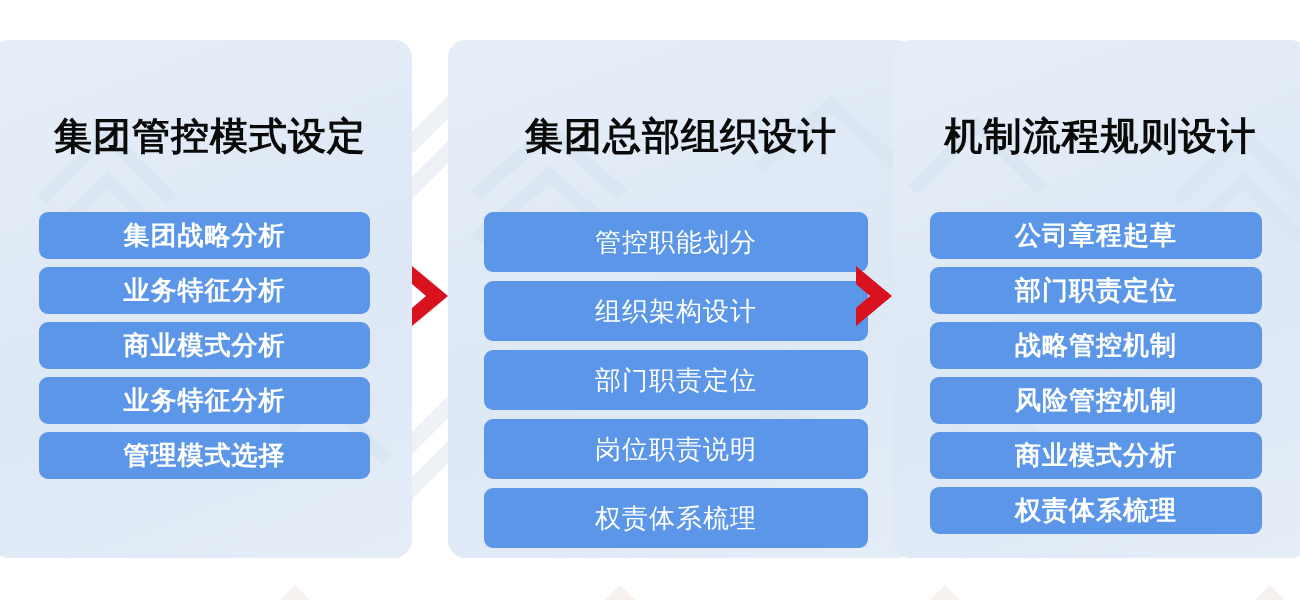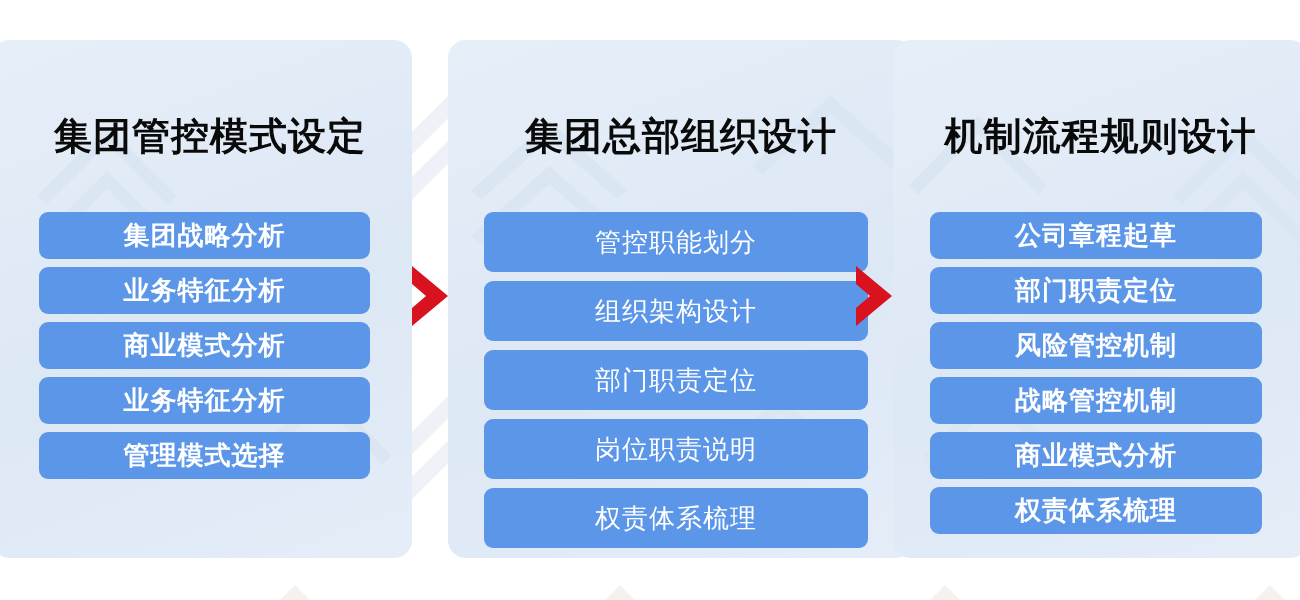--- a/index.html
+++ b/index.html
@@ -179,20 +179,20 @@
         <path d="M 20 150 L 85 85 L 150 150"></path>
         <path d="M 285 160 L 350 95 L 415 160"></path>
         <path d="M 285 205 L 350 140 L 415 205"></path>
         <path d="M 35 420 L 100 355 L 165 420"></path>
       </g>
     </svg>
     <div class="panel-title">机制流程规则设计</div>
     <div class="pill-list list-6">
       <div class="pill">公司章程起草</div>
       <div class="pill">部门职责定位</div>
+      <div class="pill">战略管控机制</div>
       <div class="pill">风险管控机制</div>
-      <div class="pill">战略管控机制</div>
       <div class="pill">商业模式分析</div>
       <div class="pill">权责体系梳理</div>
     </div>
   </div>
 
 </div>
 
 </body></html>

